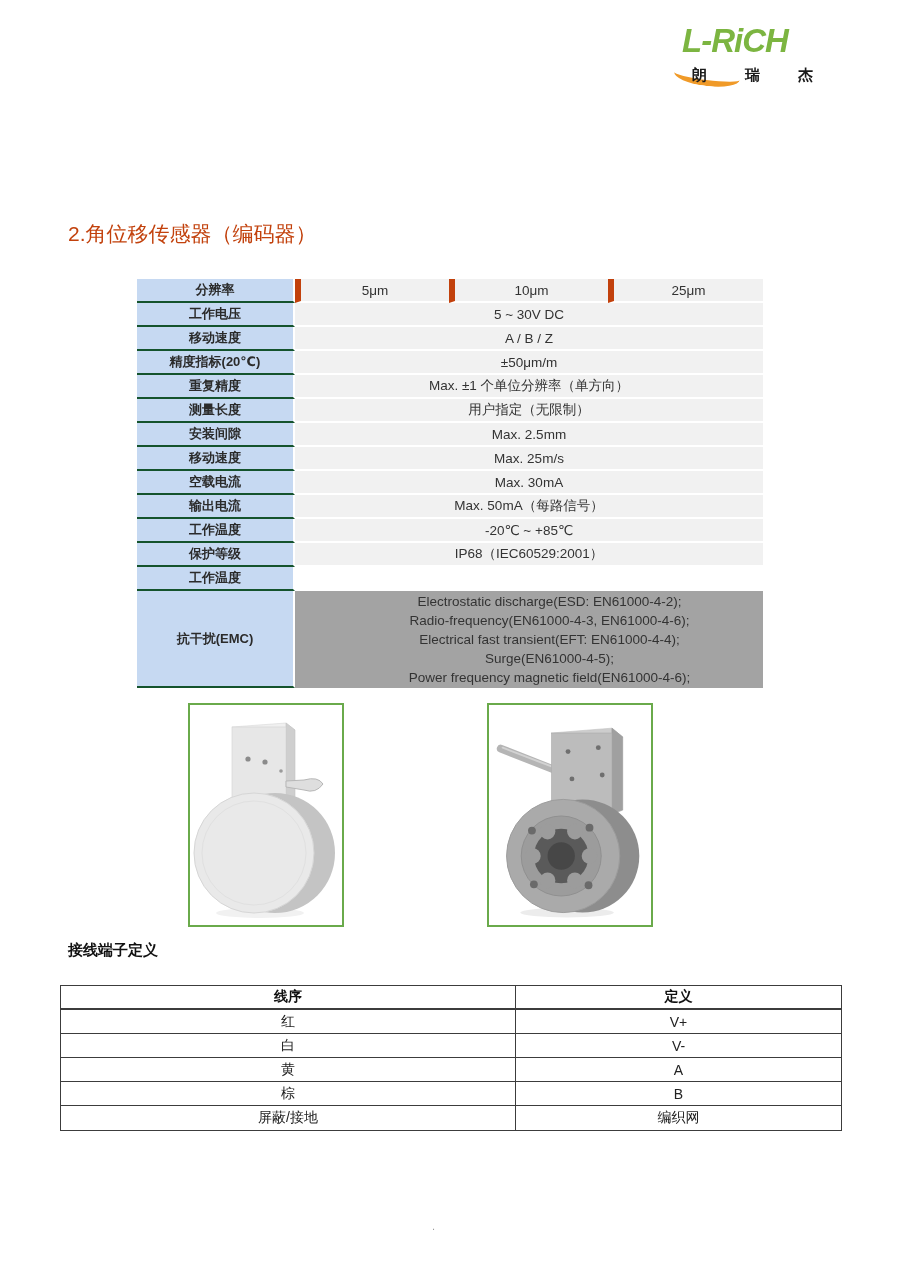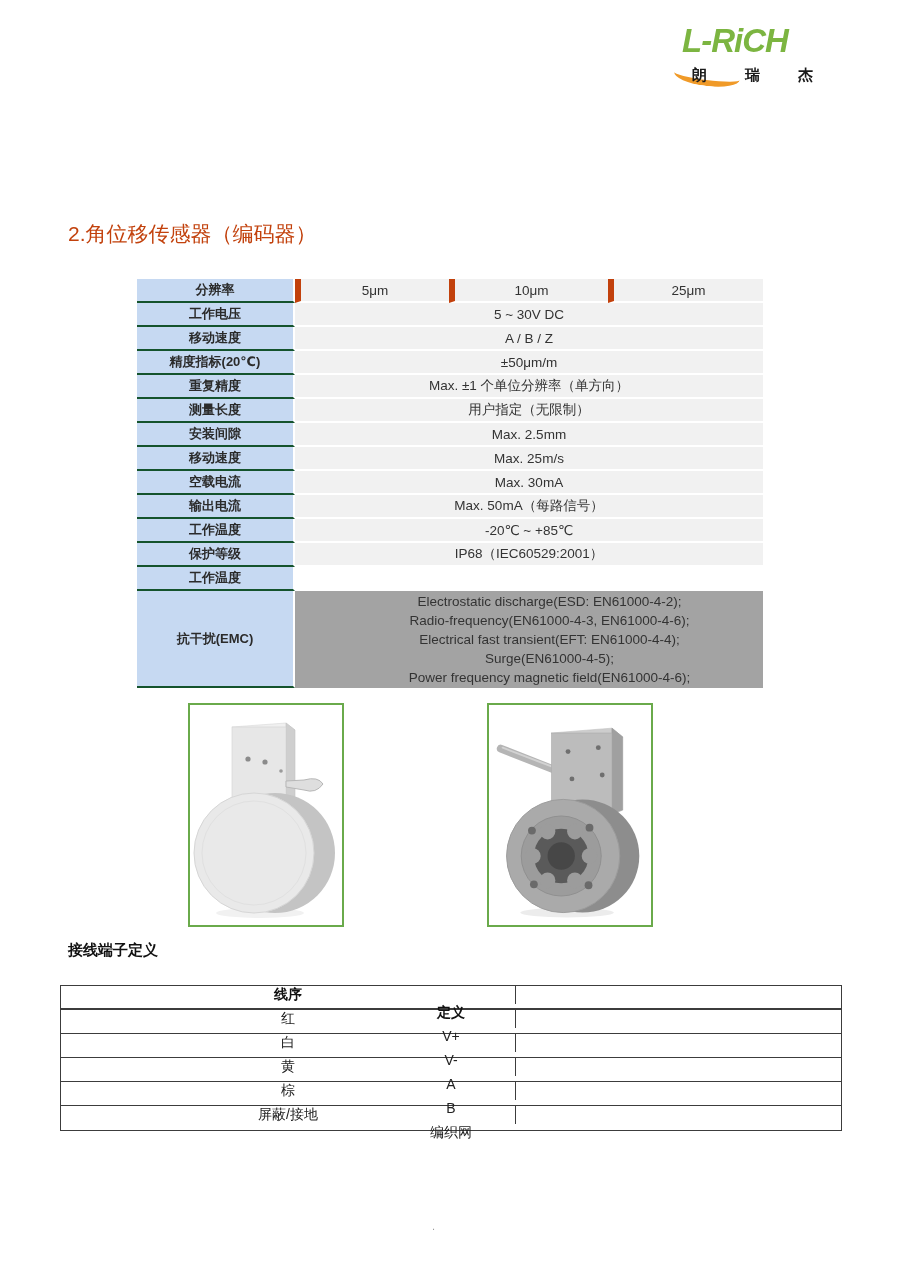--- a/index.html
+++ b/index.html
@@ -37,21 +37,21 @@
 
   
   .photo-frame { position:absolute; top:703px; background:#ffffff; border:2px solid #6aaa4b; }
   .photo-left  { left:188px; width:156px; height:224px; }
   .photo-right { left:487px; width:166px; height:224px; }
   .photo-frame svg { display:block; width:100%; height:100%; }
 
   
   .wiring-title { position:absolute; left:68px; top:941px; font-size:15px; font-weight:bold; color:#111111; }
   .wiring-table { position:absolute; left:60px; top:985px; width:782px; border:1px solid #3c3c3c; }
-  .wrow { display:flex; width:100%; height:24px; border-bottom:1px solid #3c3c3c;flex-direction:column; }
+  .wrow { display:flex; width:100%; height:24px; border-bottom:1px solid #3c3c3c; }
   .wrow:last-child { border-bottom:none; }
   .wrow.whead { border-bottom:2px solid #3c3c3c; }
   .wcell { display:flex; align-items:center; justify-content:center; font-size:14px; color:#222222; }
   .wcell-left { width:455px; border-right:1px solid #3c3c3c; }
   .wcell-right { flex:1; }
   .whead .wcell { font-weight:bold; color:#111111; }
 
   
   .footer-mark { position:absolute; left:432px; top:1220px; font-size:11px; color:#9b9b9b; }
 </style>

